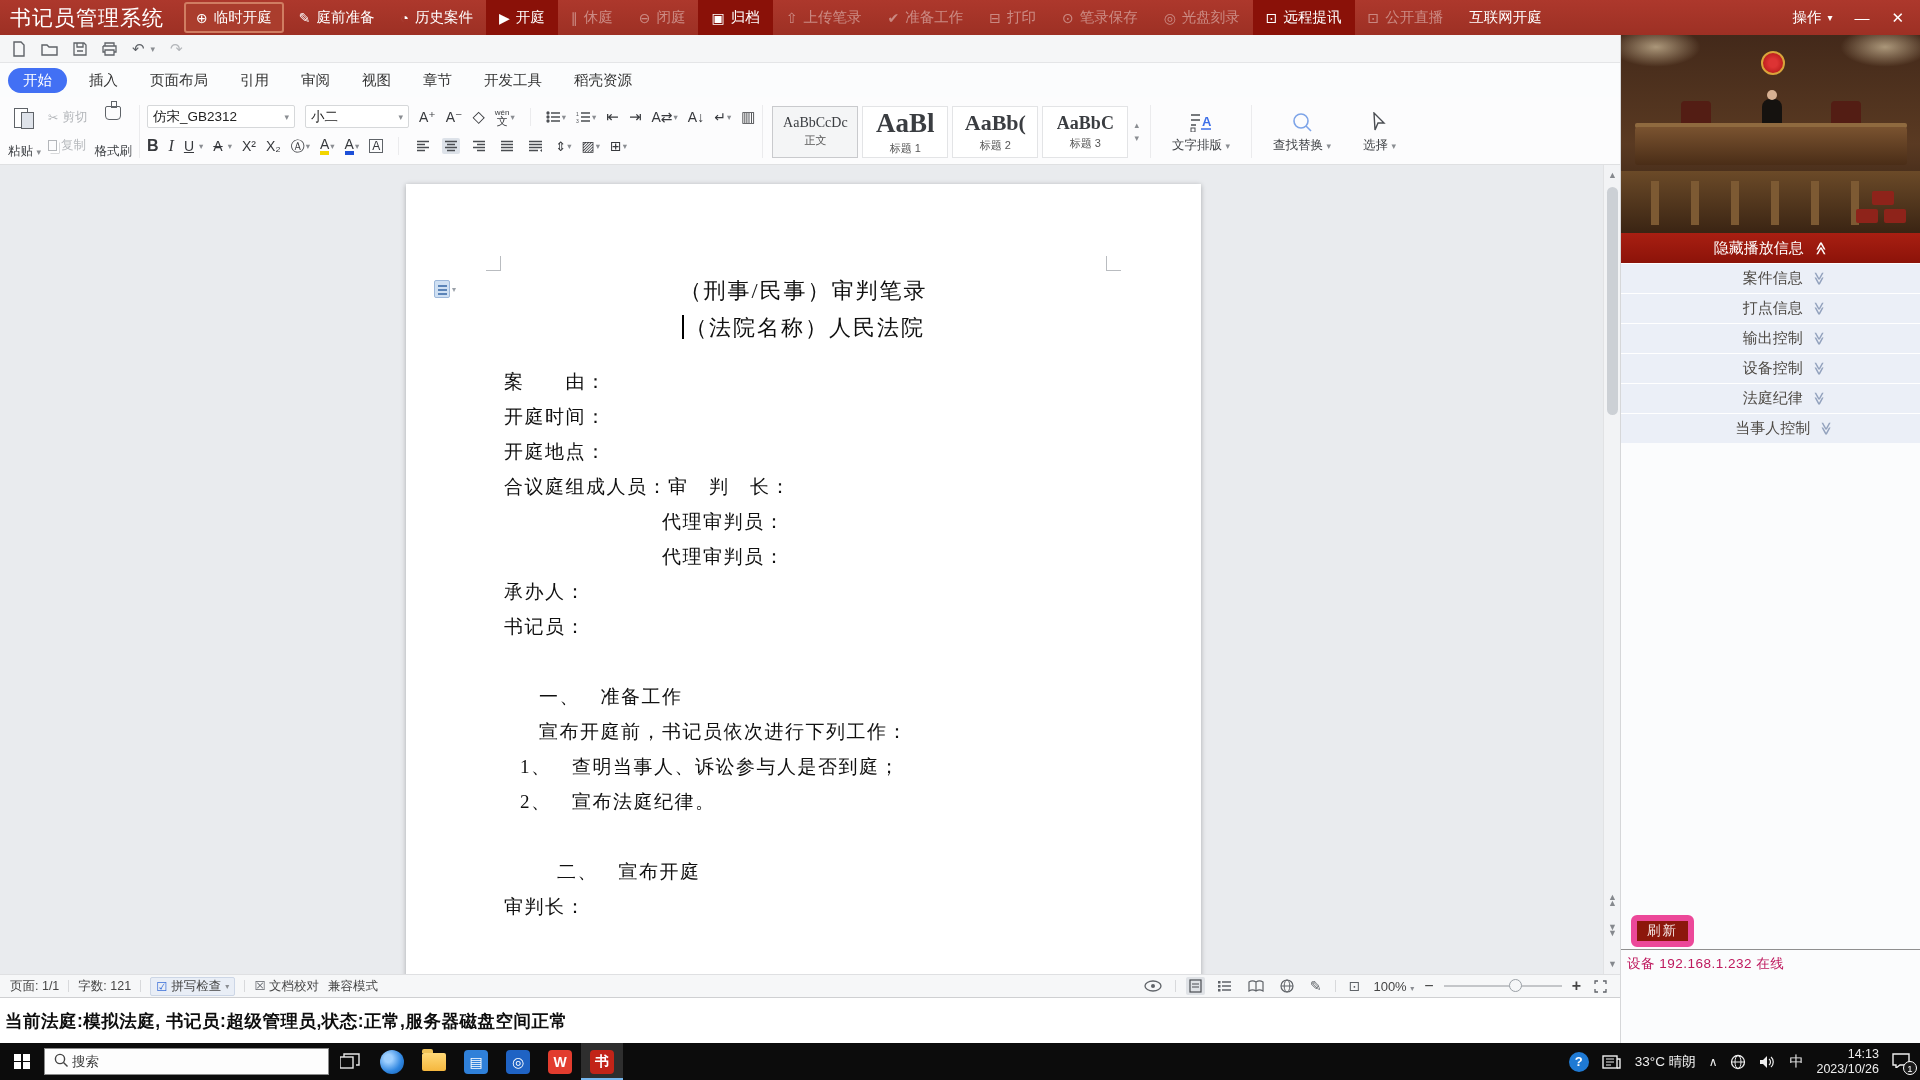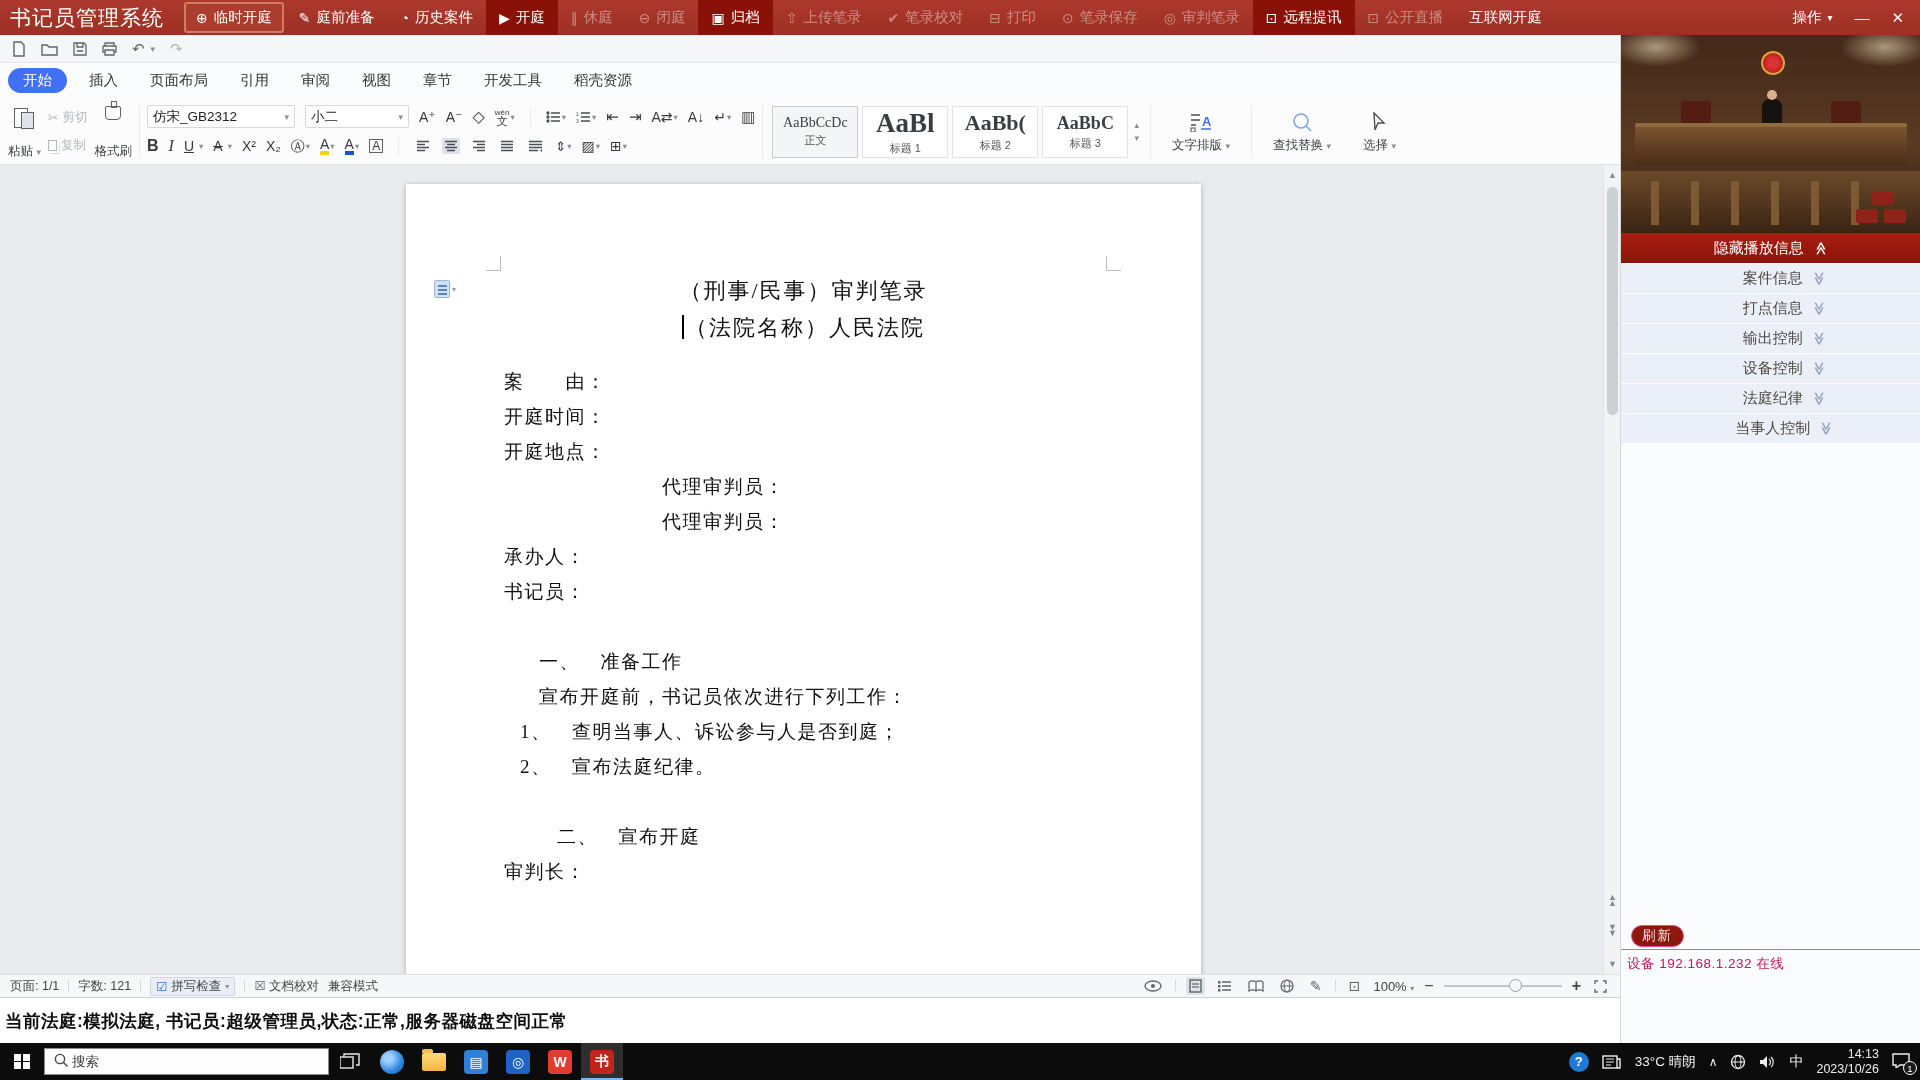--- a/index.html
+++ b/index.html
@@ -117,21 +117,21 @@
 .redseat{position:absolute;width:22px;height:14px;background:#8e231a;border-radius:2px}
 #hidebar{height:30px;background:linear-gradient(#a81f12,#8c1309);color:#fff;display:flex;align-items:center;justify-content:center;gap:10px;font-size:15px}
 .chev{display:inline-block;transform:rotate(90deg) scaleY(1.2);color:#93a2bd;font-size:13px;font-weight:700}
 #hidebar .chev{transform:rotate(-90deg);color:#fff}
 .prow{height:30px;background:#ebeff7;border-top:1px solid #fdfdfe;border-bottom:1px solid #dadeе7;display:flex;align-items:center;justify-content:center;gap:10px;font-size:15px;color:#4f4b46}
 .prow .lb{transform:translateX(14px)}
 .prow .chev{transform:rotate(90deg) translateY(-14px)}
 .prow+.prow{border-top:1px solid #fff}
 #refreshblock{margin-top:auto;margin-bottom:70px}
 .refrow{border-bottom:1px solid #8f8f8f;padding:0 0 2px 10px}
-#refreshbtn{display:inline-block;background:#8c170c;border:1px solid #ec4899;color:#f3e3e0;font-size:13.5px;border-radius:11px;padding:1px 10px;letter-spacing:2px}
+#refreshbtn{display:inline-block;background:#8c170c;border:6px solid #ec4899;color:#f3e3e0;font-size:13.5px;border-radius:6px;padding:1px 10px;letter-spacing:2px}
 #devline{color:#be185d;font-size:13.5px;padding:5px 0 0 6px;letter-spacing:.5px}
 
 #taskbar{height:37px;background:#0c0c0c;display:flex;align-items:center;color:#eee}
 .tslot{width:44px;height:37px;display:flex;align-items:center;justify-content:center}
 .winlogo{display:grid;grid-template-columns:7px 7px;grid-template-rows:7px 7px;gap:1.5px}
 .winlogo i{background:#fff}
 #searchbox{width:285px;height:27px;background:#fdfdfd;border:1px solid #8a8a8a;display:flex;align-items:center;gap:4px;padding-left:9px;color:#3b3b3b;font-size:13.5px}
 .appslot{width:42px;height:37px;display:flex;align-items:center;justify-content:center;position:relative}
 .appslot.on{background:rgba(255,255,255,.14);box-shadow:inset 0 -2px 0 #76b7ee}
 .appsq{width:24px;height:24px;border-radius:4px;display:flex;align-items:center;justify-content:center;color:#fff;font-weight:700;font-size:14px}
@@ -179,33 +179,33 @@
     <div class="tb-btn active">
         <span class="ic">▣</span>
         <span>归档</span>
       </div>
     <div class="tb-btn disabled">
         <span class="ic">⇧</span>
         <span>上传笔录</span>
       </div>
     <div class="tb-btn disabled">
         <span class="ic">✔</span>
-        <span>笔录校对</span>
+        <span>准备工作</span>
       </div>
     <div class="tb-btn disabled">
         <span class="ic">⊟</span>
         <span>打印</span>
       </div>
     <div class="tb-btn disabled">
         <span class="ic">⊙</span>
         <span>笔录保存</span>
       </div>
     <div class="tb-btn disabled">
         <span class="ic">◎</span>
-        <span>审判笔录</span>
+        <span>光盘刻录</span>
       </div>
     <div class="tb-btn active">
         <span class="ic">⊡</span>
         <span>远程提讯</span>
       </div>
     <div class="tb-btn disabled">
         <span class="ic">⊡</span>
         <span>公开直播</span>
       </div>
     <div class="tb-btn">
@@ -474,20 +474,21 @@
               <span class="pi"></span>
               <span class="cv" style="font-size:8px;color:#9aa0a8">▾</span>
             </div>
           <div id="doccontent">
             <div class="dtitle"><span>（刑事/民事）审判笔录</span></div>
             <div class="dtitle"><span class="caretbar"></span><span>（法院名称）人民法院</span></div>
             <div class="dbody">
               <div class="dln">案　　由：</div>
               <div class="dln">开庭时间：</div>
               <div class="dln">开庭地点：</div>
+              <div class="dln">合议庭组成人员：审　判　长：</div>
               <div class="dln i1">代理审判员：</div>
               <div class="dln i1">代理审判员：</div>
               <div class="dln">承办人：</div>
               <div class="dln">书记员：</div>
               <div class="sp"></div>
               <div class="dln i2">一、　准备工作</div>
               <div class="dln i2">宣布开庭前，书记员依次进行下列工作：</div>
               <div class="dln i3">1、　查明当事人、诉讼参与人是否到庭；</div>
               <div class="dln i3">2、　宣布法庭纪律。</div>
               <div class="sp"></div>

